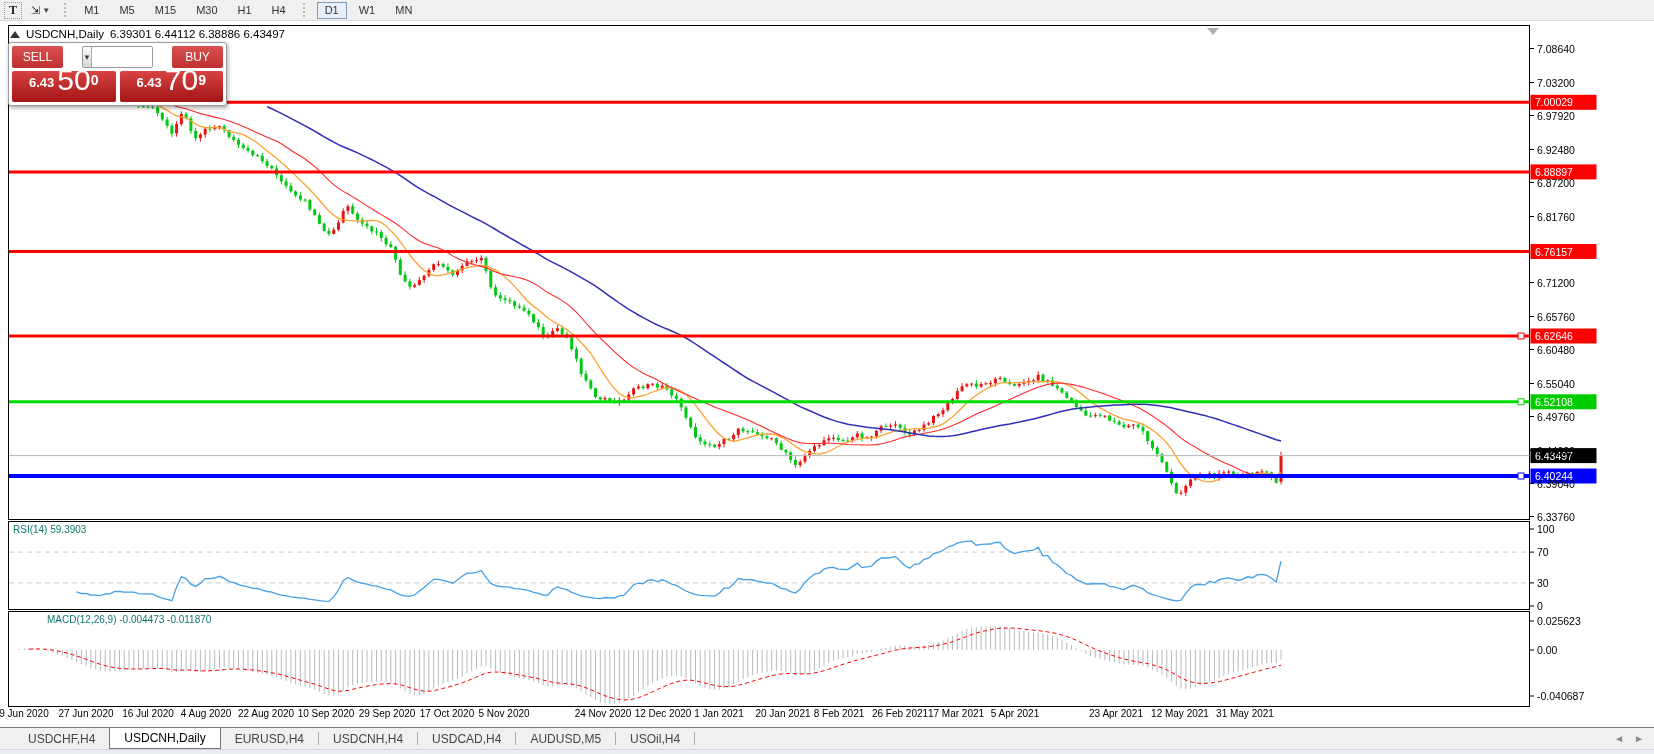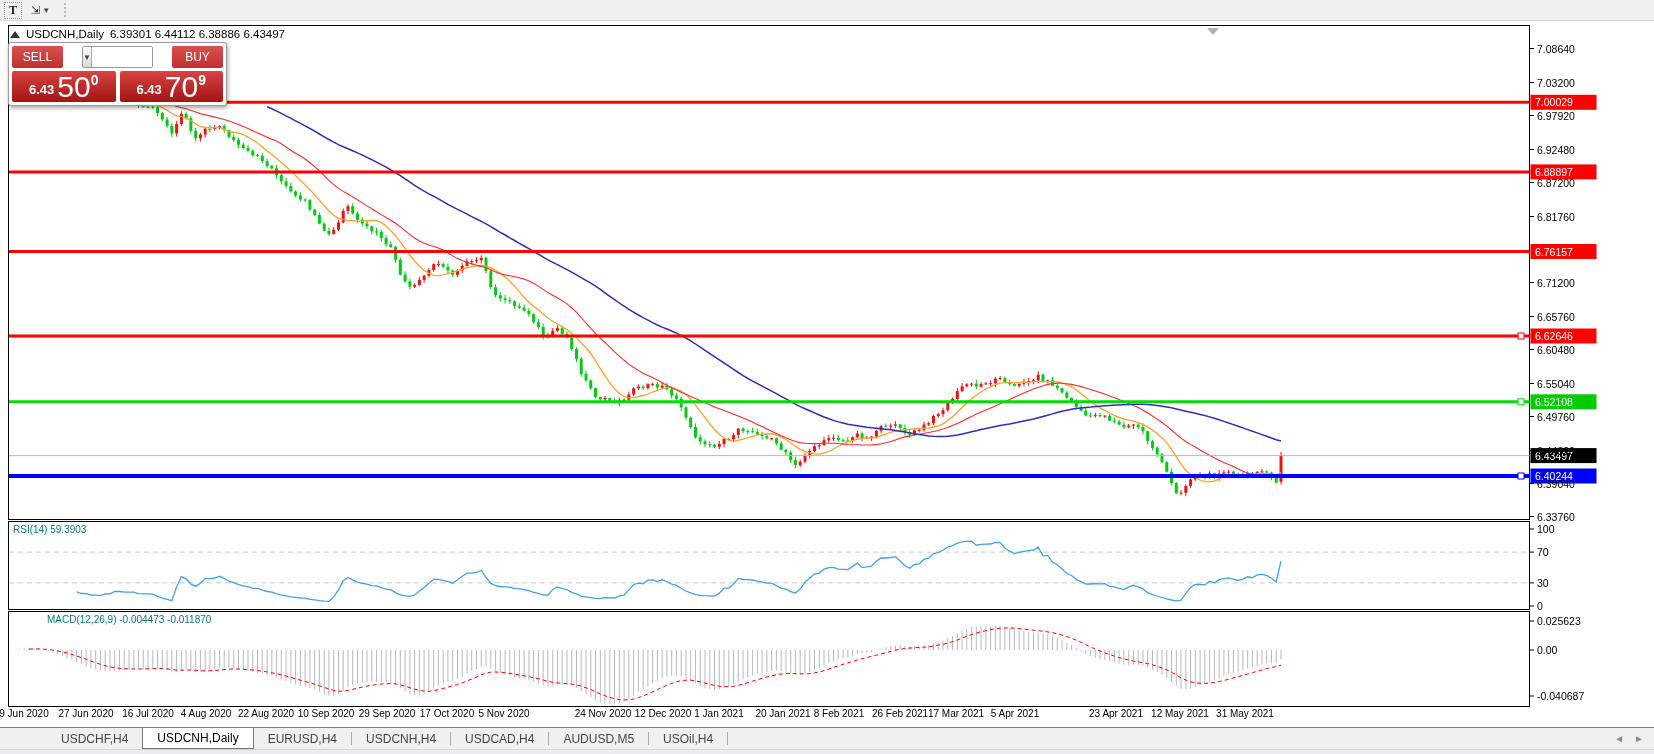--- a/index.html
+++ b/index.html
@@ -35,31 +35,31 @@
   .tp-btn { flex:0 0 51px; background:linear-gradient(#d95050,#c03030); color:#fff; font-size:12px;
             display:flex; align-items:center; justify-content:center; border-radius:2px; cursor:pointer; }
   #vol-box { flex:1; display:flex; border:1px solid #9a9a9a; border-radius:2px; overflow:hidden; background:#fff; }
   .vol-arrow { width:17px; background:linear-gradient(#fdfdfd,#d8d8d8); border:0; font-size:8px; color:#345;
                display:flex; align-items:center; justify-content:center; cursor:pointer; }
   .vol-arrow.left { border-right:1px solid #aaa; }
   #vol-input { flex:1; border:0; outline:none; text-align:right; padding-right:5px; font-size:13px;
                font-family:"Liberation Sans",sans-serif; color:#000; }
   #tp-row2 { display:flex; gap:4px; margin-top:3px; height:31px; }
   .px-box { flex:1; background:linear-gradient(180deg,#d84343 0%,#a31414 100%); border-radius:2px;
-            color:#fff; display:flex; align-items:flex-end; justify-content:center; padding-bottom:1px; cursor:pointer; }
+            color:#fff; display:flex; align-items:flex-end; justify-content:center; padding-bottom:8px; cursor:pointer; }
   .px-small { font-size:13px; font-weight:bold; margin:0 3px 4px 0; }
   .px-big { font-size:30px; font-weight:normal; line-height:28px; }
   .px-sup { font-size:14px; font-weight:bold; align-self:flex-start; margin-top:1px; }
 
   .ind-label { position:absolute; left:13px; z-index:4; font-size:10px; color:#0f766e; white-space:nowrap; }
   #rsi-label { top:524px; } #macd-label { top:614px;margin-left:34px; }
 
   
   #tabbar { position:absolute; left:0; top:727px; width:1654px; height:22px; background:#f0f0f0;
-            border-top:1px solid #7a7a7a; display:flex; align-items:stretch; z-index:5;gap:33px; }
+            border-top:1px solid #7a7a7a; display:flex; align-items:stretch; z-index:5; }
   .tab { display:flex; align-items:center; padding:0 14px; font-size:12px; color:#444; cursor:pointer; }
   .tab.active { background:#fff; border:1px solid #777; border-top:none; color:#000; }
   .tab-sep { width:1px; background:#aaa; margin:4px 0; }
   #tab-arrows { margin-left:auto; display:flex; align-items:center; gap:10px; padding-right:10px;
                 color:#8a8a8a; font-size:10px; }
   #status-strip { position:absolute; left:0; top:749px; width:1654px; height:5px; background:#e9edf2;
                   border-top:1px solid #cfd6de; z-index:5; }
 
   #chart-svg { position:absolute; left:0; top:0; z-index:1; }
   svg text { font-family:"Liberation Sans","DejaVu Sans",sans-serif; }
@@ -989,20 +989,32 @@
       <polyline points="29.0,649.1 33.8,649.0 38.6,648.9 43.3,649.1 48.1,649.5 52.8,650.1 57.6,650.9 62.4,651.9 67.1,653.1 71.9,654.5 76.6,656.0 81.4,657.6 86.2,659.3 90.9,661.1 95.7,662.8 100.4,664.3 105.2,665.7 110.0,666.9 114.7,667.7 119.5,668.3 124.2,668.7 129.0,668.9 133.8,669.0 138.5,669.0 143.3,668.9 148.0,668.8 152.8,668.6 157.6,668.4 162.3,668.5 167.1,668.9 171.9,669.6 176.6,670.1 181.4,670.2 186.1,670.0 190.9,670.1 195.7,670.4 200.4,670.8 205.2,670.9 209.9,670.8 214.7,670.5 219.5,670.1 224.2,669.6 229.0,669.2 233.7,669.0 238.5,669.0 243.3,669.2 248.0,669.6 252.8,670.0 257.5,670.6 262.3,671.2 267.1,671.9 271.8,672.8 276.6,673.7 281.3,674.8 286.1,676.1 290.9,677.4 295.6,678.8 300.4,680.2 305.1,681.5 309.9,682.8 314.7,684.2 319.4,685.7 324.2,687.4 328.9,689.0 333.7,690.4 338.5,691.2 343.2,691.1 348.0,690.4 352.7,689.3 357.5,688.2 362.3,687.1 367.0,686.1 371.8,685.3 376.5,684.6 381.3,684.0 386.1,683.7 390.8,683.6 395.6,683.9 400.3,684.8 405.1,686.1 409.9,687.7 414.6,689.2 419.4,690.4 424.1,691.1 428.9,691.3 433.7,690.7 438.4,689.7 443.2,688.4 447.9,687.1 452.7,685.8 457.5,684.4 462.2,682.9 467.0,681.0 471.7,679.1 476.5,677.0 481.3,674.9 486.0,673.2 490.8,672.2 495.6,672.0 500.3,672.2 505.1,672.7 509.8,673.4 514.6,674.2 519.4,675.0 524.1,675.8 528.9,676.7 533.6,677.7 538.4,678.7 543.2,680.0 547.9,681.3 552.7,682.3 557.4,682.9 562.2,683.3 567.0,683.7 571.7,684.1 576.5,684.9 581.2,686.2 586.0,687.8 590.8,689.6 595.5,691.8 600.3,693.9 605.0,695.8 609.8,697.4 614.6,698.7 619.3,699.5 624.1,699.9 628.8,699.8 633.6,699.0 638.4,697.6 643.1,696.0 647.9,694.0 652.6,691.8 657.4,689.6 662.2,687.4 666.9,685.2 671.7,683.4 676.4,681.8 681.2,680.7 686.0,680.2 690.7,680.2 695.5,680.8 700.2,681.8 705.0,683.1 709.8,684.3 714.5,685.4 719.3,686.2 724.0,686.6 728.8,686.7 733.6,686.3 738.3,685.3 743.1,684.1 747.8,682.7 752.6,681.2 757.4,679.7 762.1,678.3 766.9,677.0 771.6,675.8 776.4,674.7 781.2,674.0 785.9,673.6 790.7,673.5 795.4,673.7 800.2,673.9 805.0,673.9 809.7,673.6 814.5,672.9 819.3,671.9 824.0,670.7 828.8,669.1 833.5,667.5 838.3,665.9 843.1,664.3 847.8,662.9 852.6,661.5 857.3,660.0 862.1,658.7 866.9,657.5 871.6,656.4 876.4,655.2 881.1,654.0 885.9,652.7 890.7,651.4 895.4,650.2 900.2,649.2 904.9,648.5 909.7,648.1 914.5,647.7 919.2,647.5 924.0,647.1 928.7,646.7 933.5,646.0 938.3,645.2 943.0,644.3 947.8,643.1 952.5,641.7 957.3,640.0 962.1,638.2 966.8,636.3 971.6,634.5 976.3,633.0 981.1,631.7 985.9,630.6 990.6,629.7 995.4,628.9 1000.1,628.3 1004.9,628.0 1009.7,627.9 1014.4,628.2 1019.2,628.6 1023.9,629.1 1028.7,629.7 1033.5,630.2 1038.2,630.7 1043.0,631.2 1047.7,631.9 1052.5,632.7 1057.3,633.7 1062.0,635.0 1066.8,636.5 1071.5,638.2 1076.3,640.2 1081.1,642.4 1085.8,644.7 1090.6,647.0 1095.3,649.1 1100.1,651.1 1104.9,652.9 1109.6,654.6 1114.4,656.1 1119.1,657.6 1123.9,658.9 1128.7,660.1 1133.4,661.1 1138.2,661.9 1143.0,662.7 1147.7,663.6 1152.5,664.8 1157.2,666.3 1162.0,667.9 1166.8,669.9 1171.5,672.3 1176.3,675.0 1181.0,677.8 1185.8,680.1 1190.6,681.8 1195.3,682.8 1200.1,683.3 1204.8,683.4 1209.6,683.1 1214.4,682.5 1219.1,681.6 1223.9,680.5 1228.6,679.2 1233.4,677.9 1238.2,676.6 1242.9,675.3 1247.7,674.0 1252.4,672.7 1257.2,671.3 1262.0,670.0 1266.7,668.6 1271.5,667.5 1276.2,666.6 1281.0,665.2 " fill="none" stroke="#ff0000" stroke-width="1" stroke-dasharray="4 3"></polyline>
     </svg>
 
   <div id="toolbar">
     <div id="text-tool" class="tool-btn">T</div>
     <div class="tool-btn">
       <span>⇲</span>
       <span class="dd-arrow">▼</span>
     </div>
     <div class="grip"></div>
+    <div id="tf-buttons" style="display:flex;align-items:center;gap:4px;">
+        <div class="tf-btn">M1</div>
+        <div class="tf-btn">M5</div>
+        <div class="tf-btn">M15</div>
+        <div class="tf-btn">M30</div>
+        <div class="tf-btn">H1</div>
+        <div class="tf-btn">H4</div>
+        <div class="grip"></div>
+        <div class="tf-btn active">D1</div>
+        <div class="tf-btn">W1</div>
+        <div class="tf-btn">MN</div>
+      </div>
   </div>
 
   <div id="chart-title">
     <span id="oct-icon"></span>
     <span>USDCNH,Daily</span>
     <span>6.39301 6.44112 6.38886 6.43497</span>
   </div>
 
   <div id="trade-panel">
     <div id="tp-row1">

